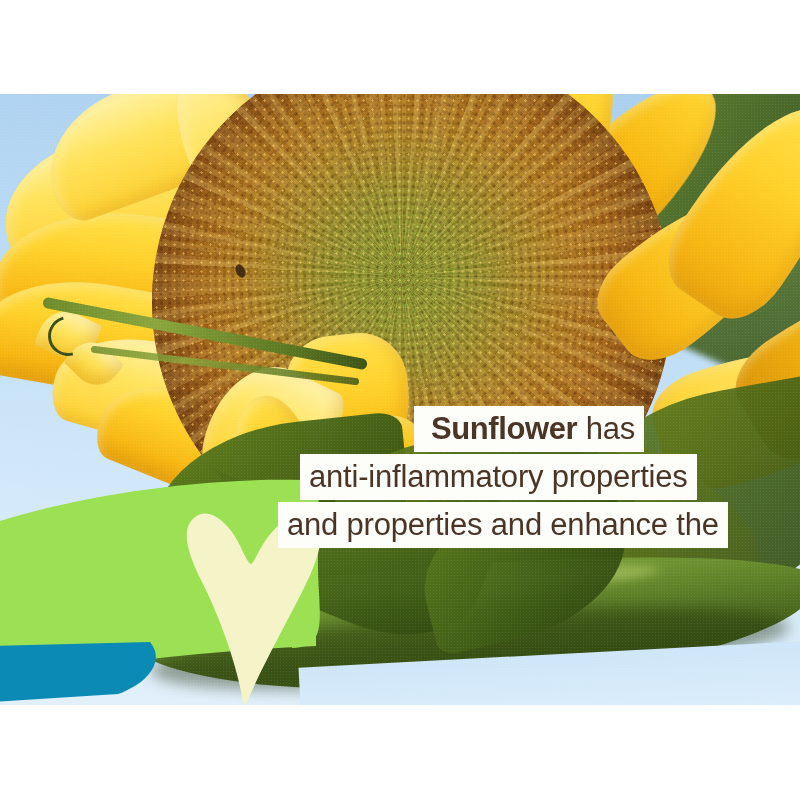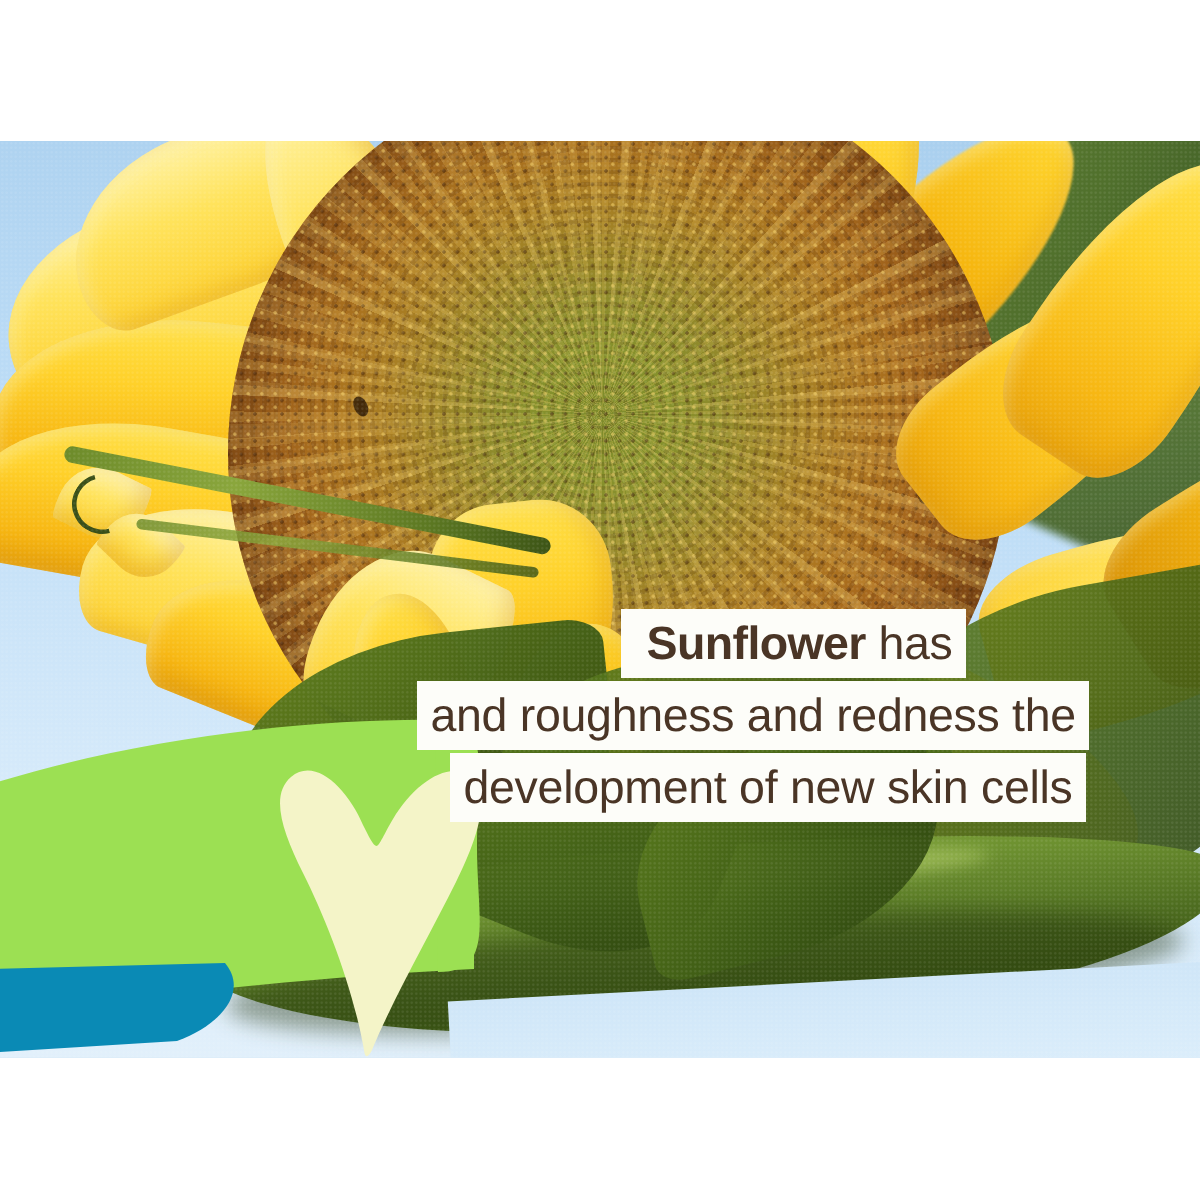--- a/index.html
+++ b/index.html
@@ -280,17 +280,17 @@
              C 246 464, 249 470, 251 470
              C 253 470, 256 462, 262 452
              C 276 428, 300 412, 314 424
              C 328 436, 318 466, 304 494
              C 286 530, 262 572, 248 606
              C 246 610, 244 612, 243 608 Z" fill="#f4f4c8"></path>
   </svg>
 
   <div id="text-block">
     <span class="tline l1"><b>Sunflower</b><span> has</span></span>
-    <span class="tline l4">and roughness and redness the</span>
-    <span class="tline l5">development of new skin cells</span>
+    <span class="tline l2">anti-inflammatory properties</span>
+    <span class="tline l4">and properties and enhance the</span>
   </div>
 
 </div>
 
 </body></html>

